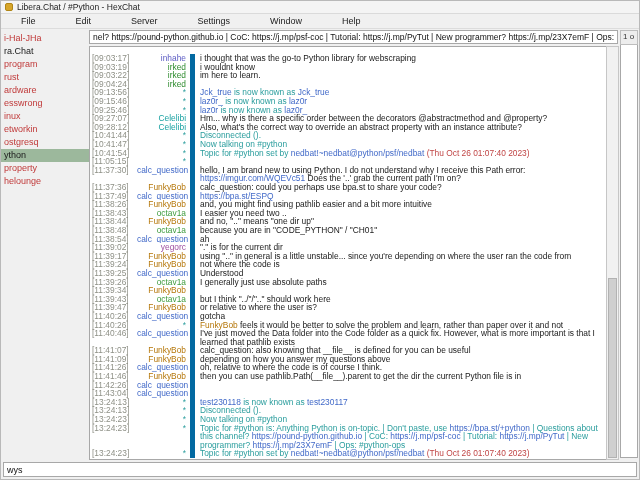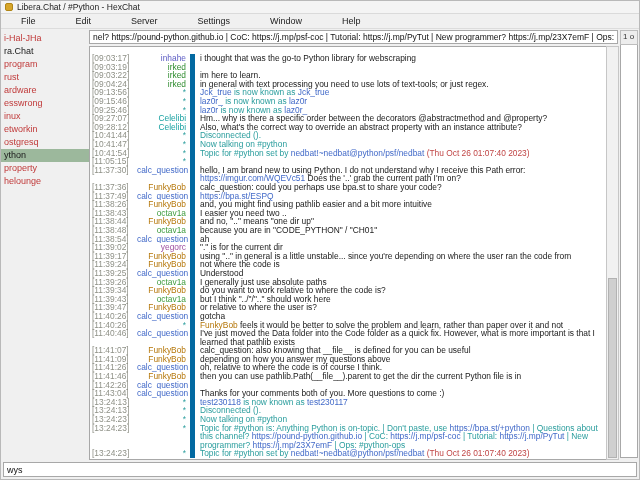--- a/index.html
+++ b/index.html
@@ -81,30 +81,30 @@
       <div class="chat-wrap">
         <div class="chat">
             <div class="chat-row">
               <span class="ts">[09:03:17]</span>
               <span class="nick" style="color: rgb(92, 92, 196);">inhahe</span>
               <span class="msg"><span style="color: rgb(26, 26, 26);">i thought that was the go-to Python library for webscraping</span></span>
             </div>
             <div class="chat-row">
               <span class="ts">[09:03:19]</span>
               <span class="nick" style="color: rgb(47, 140, 47);">irked</span>
+              <span class="msg"><span style="color: rgb(26, 26, 26);">i wouldnt know</span></span>
             </div>
             <div class="chat-row">
               <span class="ts">[09:03:22]</span>
               <span class="nick" style="color: rgb(47, 140, 47);">irked</span>
               <span class="msg"><span style="color: rgb(26, 26, 26);">im here to learn.</span></span>
             </div>
             <div class="chat-row">
               <span class="ts">[09:04:24]</span>
               <span class="nick" style="color: rgb(47, 140, 47);">irked</span>
-              <span class="msg"><span style="color: rgb(26, 26, 26);">in general with text processing you need to use lots of text-tools; or just regex.</span></span>
             </div>
             <div class="chat-row">
               <span class="ts">[09:13:56]</span>
               <span class="nick" style="color: rgb(42, 157, 157);">*</span>
               <span class="msg"><span style="color: rgb(65, 105, 200);">Jck_true</span><span style="color: rgb(42, 157, 157);"> is now known as </span><span style="color: rgb(65, 105, 200);">Jck_true</span></span>
             </div>
             <div class="chat-row">
               <span class="ts">[09:15:46]</span>
               <span class="nick" style="color: rgb(42, 157, 157);">*</span>
               <span class="msg"><span style="color: rgb(65, 105, 200);">laz0r_</span><span style="color: rgb(42, 157, 157);"> is now known as </span><span style="color: rgb(65, 105, 200);">laz0r</span></span>
@@ -204,21 +204,20 @@
               <span class="msg"><span style="color: rgb(26, 26, 26);">Understood</span></span>
             </div>
             <div class="chat-row">
               <span class="ts">[11:39:26]</span>
               <span class="nick" style="color: rgb(63, 156, 63);">octav1a</span>
               <span class="msg"><span style="color: rgb(26, 26, 26);">I generally just use absolute paths</span></span>
             </div>
             <div class="chat-row">
               <span class="ts">[11:39:34]</span>
               <span class="nick" style="color: rgb(181, 119, 10);">FunkyBob</span>
-              <span class="msg"><span style="color: rgb(26, 26, 26);">do you want to work relative to where the code is?</span></span>
             </div>
             <div class="chat-row">
               <span class="ts">[11:39:43]</span>
               <span class="nick" style="color: rgb(63, 156, 63);">octav1a</span>
               <span class="msg"><span style="color: rgb(26, 26, 26);">but I think "../"/".." should work here</span></span>
             </div>
             <div class="chat-row">
               <span class="ts">[11:39:47]</span>
               <span class="nick" style="color: rgb(181, 119, 10);">FunkyBob</span>
               <span class="msg"><span style="color: rgb(26, 26, 26);">or relative to where the user is?</span></span>
@@ -258,21 +257,20 @@
               <span class="nick" style="color: rgb(181, 119, 10);">FunkyBob</span>
               <span class="msg"><span style="color: rgb(26, 26, 26);">then you can use pathlib.Path(__file__).parent to get the dir the current Python file is in</span></span>
             </div>
             <div class="chat-row">
               <span class="ts">[11:42:26]</span>
               <span class="nick" style="color: rgb(65, 105, 200);">calc_question</span>
             </div>
             <div class="chat-row">
               <span class="ts">[11:43:04]</span>
               <span class="nick" style="color: rgb(65, 105, 200);">calc_question</span>
-              <span class="msg"><span style="color: rgb(26, 26, 26);">Thanks for your comments both of you. More questions to come :)</span></span>
             </div>
             <div class="chat-row">
               <span class="ts">[13:24:13]</span>
               <span class="nick" style="color: rgb(42, 157, 157);">*</span>
               <span class="msg"><span style="color: rgb(65, 105, 200);">test230118</span><span style="color: rgb(42, 157, 157);"> is now known as </span><span style="color: rgb(65, 105, 200);">test230117</span></span>
             </div>
             <div class="chat-row">
               <span class="ts">[13:24:13]</span>
               <span class="nick" style="color: rgb(42, 157, 157);">*</span>
               <span class="msg"><span style="color: rgb(42, 157, 157);">Disconnected ().</span></span>

